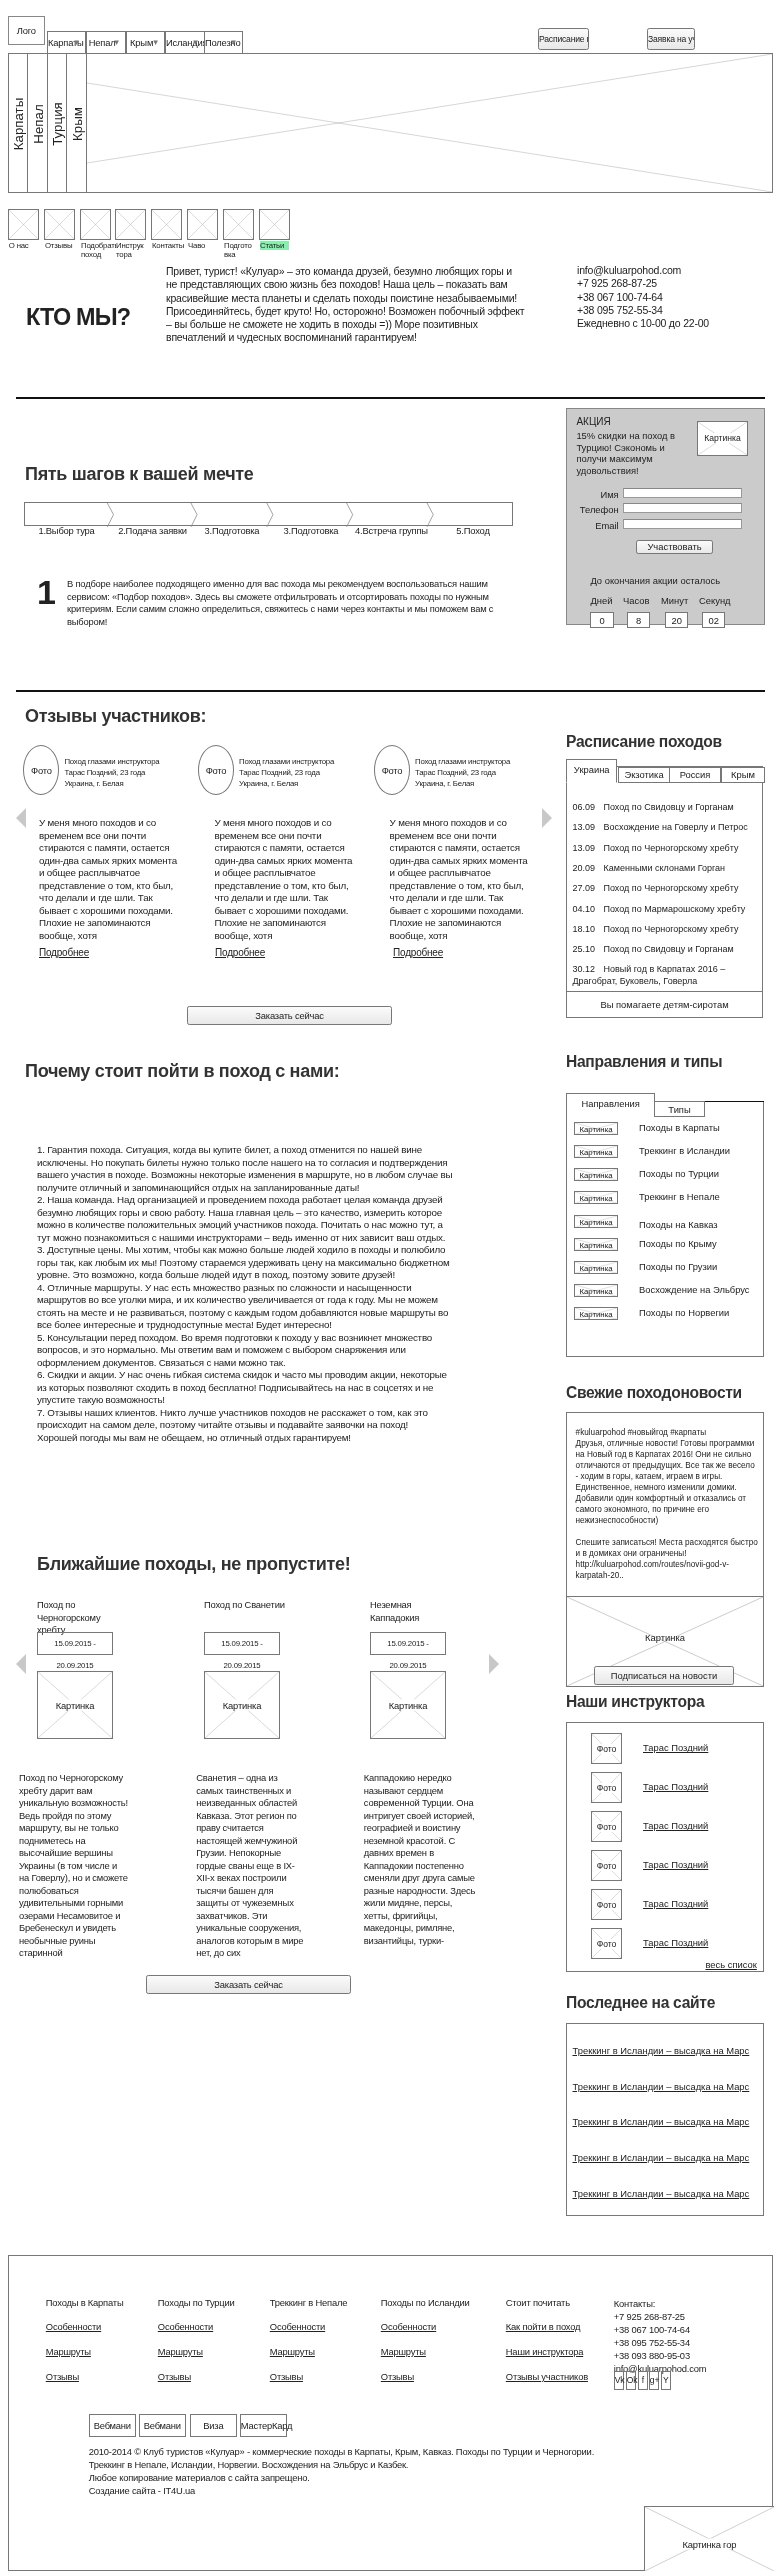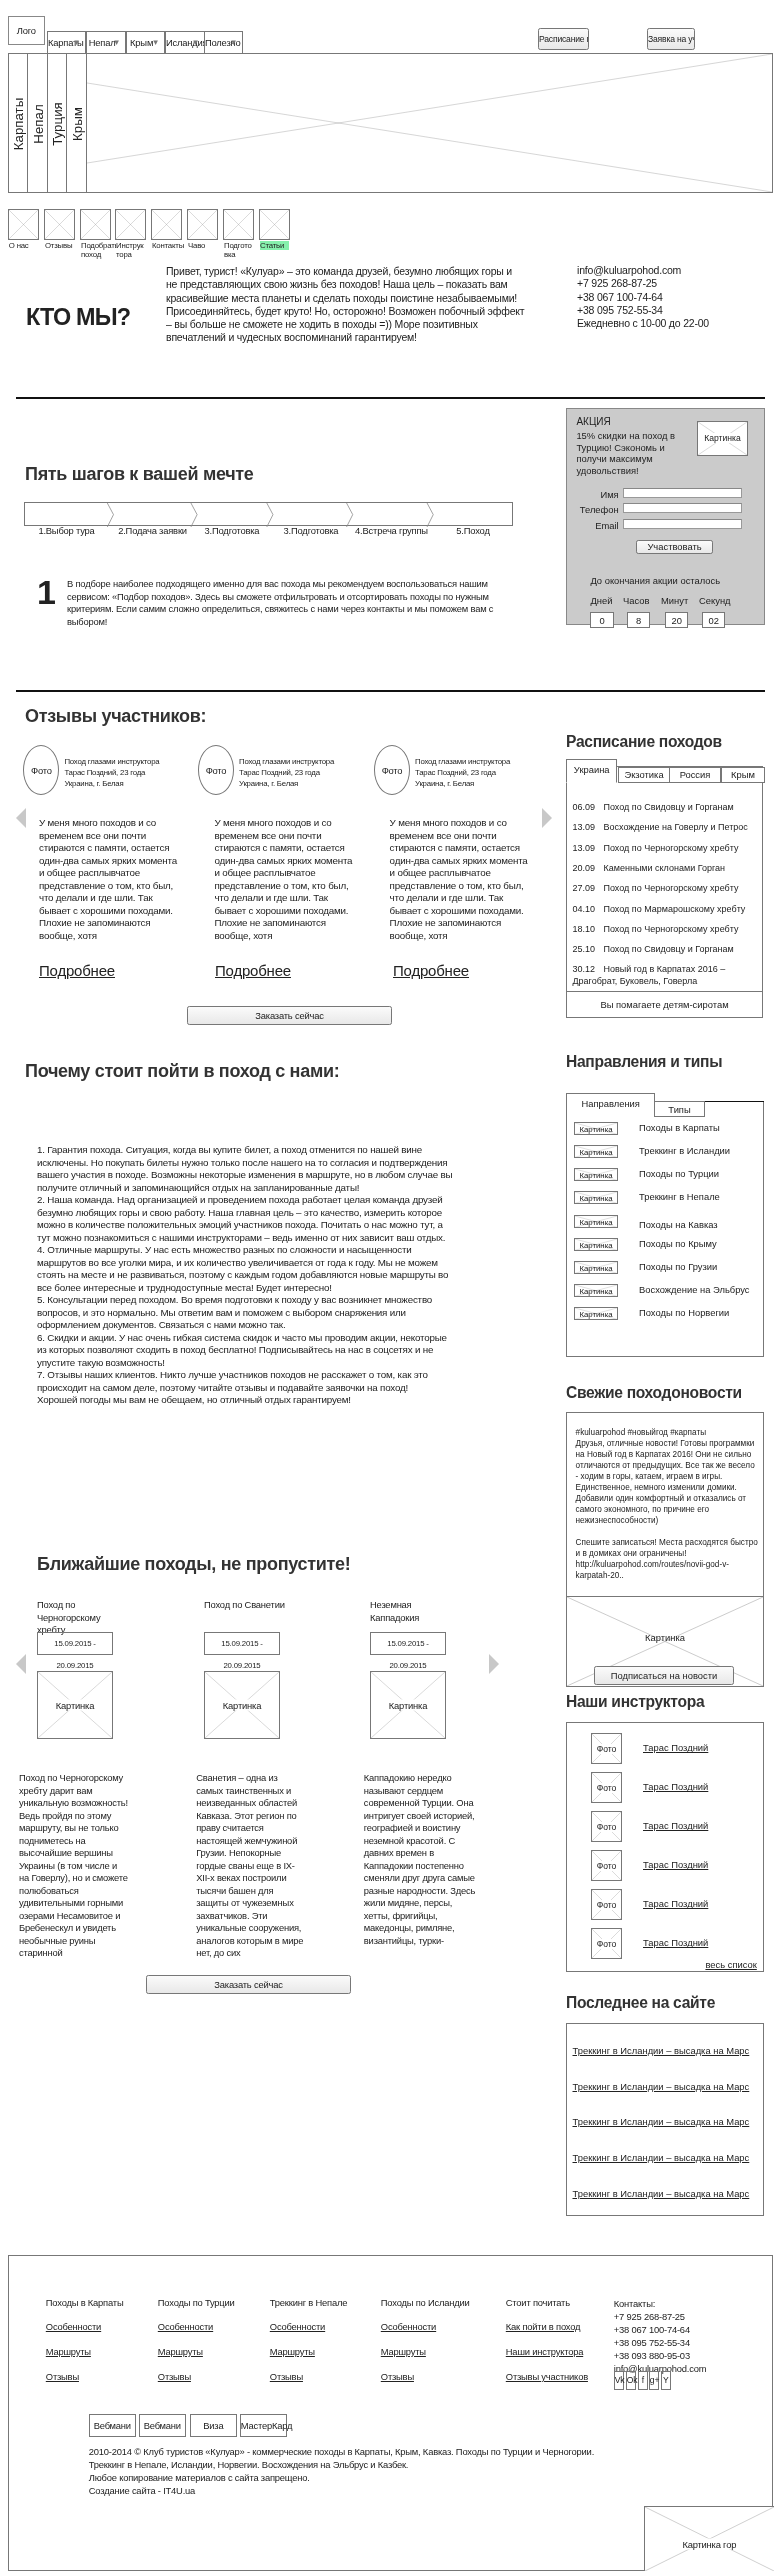--- a/index.html
+++ b/index.html
@@ -33,21 +33,21 @@
   .promo { position: absolute; left: 566px; top: 408px; width: 199px; height: 217px; background: #cbcbcb; border: 0.8px solid #888; }
   .promo .field { position: absolute; height: 10px; background: #fff; border: 0.8px solid #999; border-top: 1.6px solid #888; }
   .promo .flabel { position: absolute; width: 47px; text-align: right; font-size: 9.4px; }
   .promo .cd { position: absolute; width: 23.4px; height: 16.4px; background: #fff; border: 0.8px solid #777; text-align: center; line-height: 15px; font-size: 9.4px; }
 
   
   .review { position: absolute; top: 745px; width: 148px; }
   .review .circle { position: absolute; left: 0; top: 0; width: 36px; height: 50px; border: 0.8px solid #777; border-radius: 50%; text-align: center; line-height: 50px; font-size: 9.4px; }
   .review .meta { position: absolute; left: 41px; top: 11px; font-size: 7.8px; line-height: 11px; white-space: nowrap; }
   .review .body { position: absolute; left: 13.3px; top: 72px; width: 140px; font-size: 9.8px; line-height: 12.5px; }
-  .review .more { position: absolute; left: 13.3px; top: 217px; font-size: 15px; }
+  .review .more { position: absolute; left: 13.3px; top: 202px; font-size: 10px; }
   .arrow-l, .arrow-r { position: absolute; width: 0; height: 0; border-top: 10px solid transparent; border-bottom: 10px solid transparent; cursor: pointer; }
   .arrow-l { border-right: 10px solid #c8c8c8; }
   .arrow-r { border-left: 10px solid #c8c8c8; }
 
   
   .schedbox { position: absolute; left: 566px; top: 766px; width: 197px; height: 252px; border: 0.8px solid #777; }
   .tabs .tab { position: absolute; height: 15.6px; border: 0.8px solid #777; background: #fff; font-size: 9.4px; text-align: center; line-height: 14px; cursor: pointer; }
   .tabs .tab.active { border-bottom: 0.8px solid #fff; height: 23.4px; line-height: 20px; }
   .sched-row { position: absolute; left: 5.5px; width: 190px; font-size: 9px; line-height: 11.7px; }
   .sched-row .d { display: inline-block; width: 31px; }
@@ -272,20 +272,21 @@
   <div class="sched-row" style="top:157px;"><span class="d">18.10</span><span>Поход по Черногорскому хребту</span></div>
   <div class="sched-row" style="top:177px;"><span class="d">25.10</span><span>Поход по Свидовцу и Горганам</span></div>
   <div class="sched-row" style="top:197px;"><span class="d">30.12</span><span>Новый год в Карпатах 2016 – Драгобрат, Буковель, Говерла</span></div>
   <div class="abs" style="left:0;right:0;top:224px;bottom:0;border-top:0.8px solid #777;text-align:center;line-height:26.5px;font-size:9.4px;"><span>Вы помагаете детям-сиротам</span></div>
 </div>
 
 <h2 class="sec narrow" style="left:25px;top:1061px;">Почему стоит пойти в поход с нами:</h2>
 <div class="abs narrow" style="left:37px;top:1144px;width:421px;font-size:9.8px;line-height:12.5px;">
   <div>1. Гарантия похода. Ситуация, когда вы купите билет, а поход отменится по нашей вине исключены. Но покупать билеты нужно только после нашего на то согласия и подтверждения вашего участия в походе. Возможны некоторые изменения в маршруте, но в любом случае вы получите отличный и запоминающийся отдых на запланированные даты!</div>
   <div>2. Наша команда. Над организацией и проведением похода работает целая команда друзей безумно любящих горы и свою работу. Наша главная цель – это качество, измерить которое можно в количестве положительных эмоций участников похода. Почитать о нас можно тут, а тут можно познакомиться с нашими инструкторами – ведь именно от них зависит ваш отдых.</div>
+  <div>3. Доступные цены. Мы хотим, чтобы как можно больше людей ходило в походы и полюбило горы так, как любым их мы! Поэтому стараемся удерживать цену на максимально бюджетном уровне. Это возможно, когда больше людей идут в поход, поэтому зовите друзей!</div>
   <div>4. Отличные маршруты. У нас есть множество разных по сложности и насыщенности маршрутов во все уголки мира, и их количество увеличивается от года к году. Мы не можем стоять на месте и не развиваться, поэтому с каждым годом добавляются новые маршруты во все более интересные и труднодоступные места! Будет интересно!</div>
   <div>5. Консультации перед походом. Во время подготовки к походу у вас возникнет множество вопросов, и это нормально. Мы ответим вам и поможем с выбором снаряжения или оформлением документов. Связаться с нами можно так.</div>
   <div>6. Скидки и акции. У нас очень гибкая система скидок и часто мы проводим акции, некоторые из которых позволяют сходить в поход бесплатно! Подписывайтесь на нас в соцсетях и не упустите такую возможность!</div>
   <div>7. Отзывы наших клиентов. Никто лучше участников походов не расскажет о том, как это происходит на самом деле, поэтому читайте отзывы и подавайте заявочки на поход!</div>
   <div>Хорошей погоды мы вам не обещаем, но отличный отдых гарантируем!</div>
 </div>
 
 <h2 class="sec" style="left:566px;top:1053px;font-size:15.6px;">Направления и типы</h2>
 <div class="abs" style="left:566px;top:1101px;width:198px;height:256px;border:0.8px solid #777;border-top:none;">
   <div class="abs" style="left:137px;right:-0.8px;top:0;height:0.8px;background:#111;"></div>

